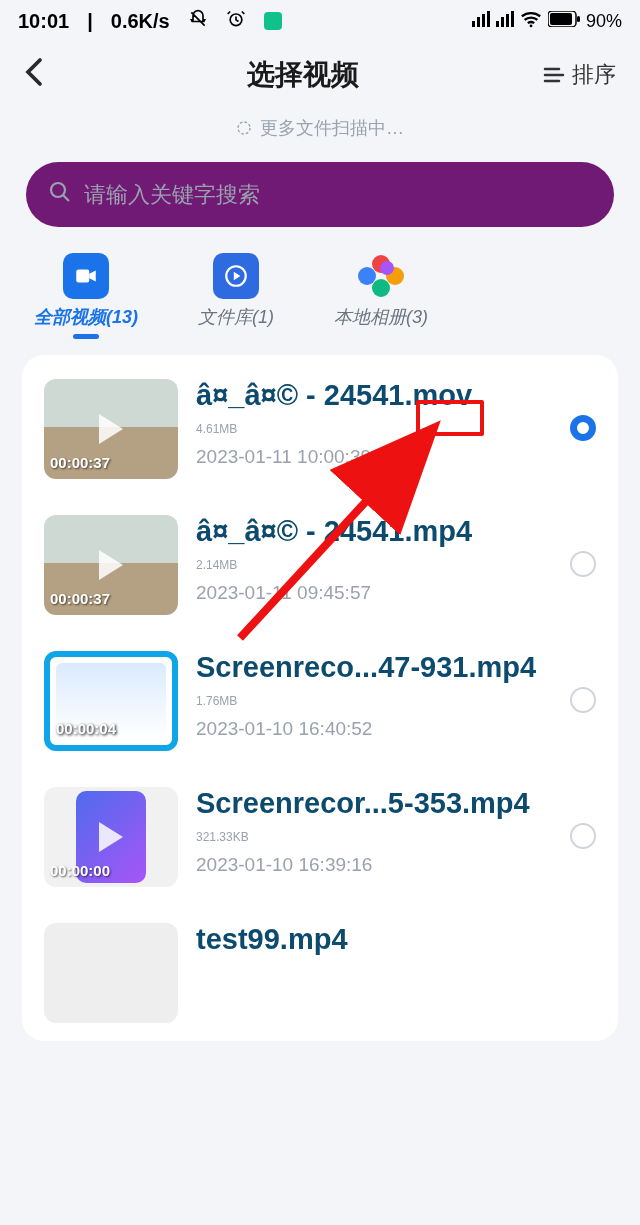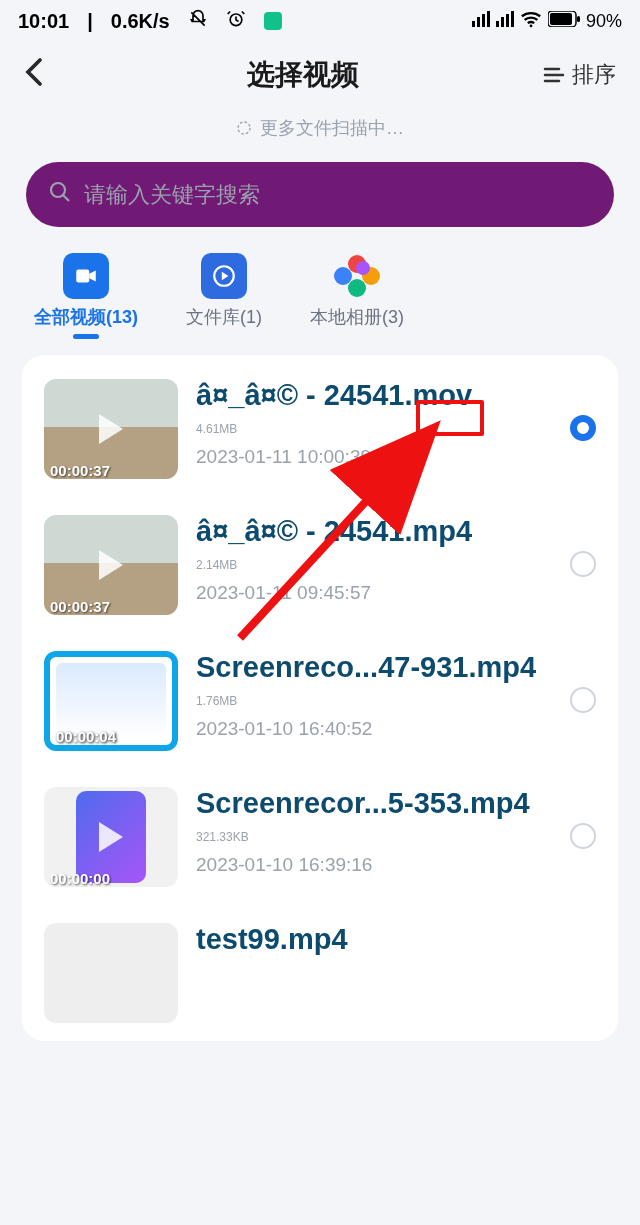--- a/index.html
+++ b/index.html
@@ -7,33 +7,33 @@
   .status-bar { height: 42px; display: flex; align-items: center; justify-content: space-between; padding: 0 18px; font-size: 20px; color: #000; }
   .status-left { display: flex; align-items: center; gap: 18px; font-weight: bold; }
   .green-dot { width: 18px; height: 18px; background: #11c18b; border-radius: 4px; }
   .status-right { display: flex; align-items: center; gap: 6px; font-size: 18px; }
   .header { display: flex; align-items: center; justify-content: flex-start; padding: 14px 24px 10px 24px; }
   .back { font-size: 30px; color: #2a2a2a; width: 40px; }
   .title { font-size: 28px; font-weight: 700; color: #1a1a1a; flex: 1; text-align: center; }
   .sort { display: flex; align-items: center; gap: 6px; font-size: 22px; color: #333; }
   .scan-hint { text-align: center; color: #9aa2ad; font-size: 18px; padding: 12px 0 22px 0; display: flex; align-items: center; justify-content: center; gap: 8px; }
   .search-box { margin: 0 26px; background: #701a75; border-radius: 38px; height: 65px; display: flex; align-items: center; padding: 0 22px; gap: 12px; color: #9aa2ad; font-size: 22px; }
-  .tabs { display: flex; gap: 48px; padding: 26px 34px 18px 34px; }
+  .tabs { display: flex; gap: 60px; padding: 26px 34px 18px 34px; font-style: italic; }
   .tab { display: flex; flex-direction: column; align-items: center; gap: 6px; font-size: 18px; color: #6b7280; position: relative; }
   .tab.active { color: #1a73e8; font-weight: 600; }
   .tab-icon { width: 46px; height: 46px; border-radius: 10px; display: flex; align-items: center; justify-content: center; }
   .tab-icon.blue { background: #1a73e8; }
   .tab-icon.blue2 { background: #2f6be0; }
   .tab-icon svg { width: 26px; height: 26px; }
   .tab-underline { position: absolute; bottom: -10px; width: 26px; height: 5px; background: #1a73e8; border-radius: 3px; }
   .list-card { margin: 8px 22px 0 22px; background: #fff; border-radius: 22px; padding: 6px 0 0 0; }
   .item { display: flex; align-items: flex-start; padding: 18px 22px; gap: 18px; position: relative; }
   .thumb { width: 134px; height: 100px; border-radius: 12px; background: #8a9aa7; position: relative; overflow: hidden; flex-shrink: 0; }
   .thumb .play { position: absolute; top: 50%; left: 50%; transform: translate(-50%,-50%); width: 0; height: 0; border-left: 24px solid rgba(255,255,255,0.85); border-top: 15px solid transparent; border-bottom: 15px solid transparent; }
-  .thumb .dur { position: absolute; left: 6px; bottom: 0; color: #fff; font-size: 15px; font-weight: 700; text-shadow: 1px 1px 2px rgba(0,0,0,.6); }
+  .thumb .dur { position: absolute; left: 6px; bottom: 8px; color: #fff; font-size: 15px; font-weight: 700; text-shadow: 1px 1px 2px rgba(0,0,0,.6); }
   .thumb.beach { background: linear-gradient(#cfd9d3 0 48%, #b4a082 48% 100%); }
   .thumb.screen { background: #fff; border: 6px solid #0ea5e9; }
   .thumb.screen::before { content:""; position:absolute; inset:6px; background: linear-gradient(#dbeafe, #fff); border-radius: 6px; }
   .thumb.phone { background: #f1f1f1; }
   .thumb.phone::before { content:""; position:absolute; left:32px; top:4px; right:32px; bottom:4px; background: linear-gradient(135deg,#4f6bed,#a855f7); border-radius: 10px; }
   .meta { flex: 1; min-width: 0; }
   .fname { font-size: 29px; color: #0c4a6e; margin-bottom: 10px; white-space: nowrap; overflow: hidden; text-overflow: ellipsis; font-weight: bold; }
   .fsize { font-size: 12px; color: #9aa2ad; margin-bottom: 10px; }
   .fdate { font-size: 19px; color: #9aa2ad; }
   .radio { width: 26px; height: 26px; border-radius: 50%; border: 2px solid #d0d5dd; margin-top: 36px; flex-shrink: 0; }

